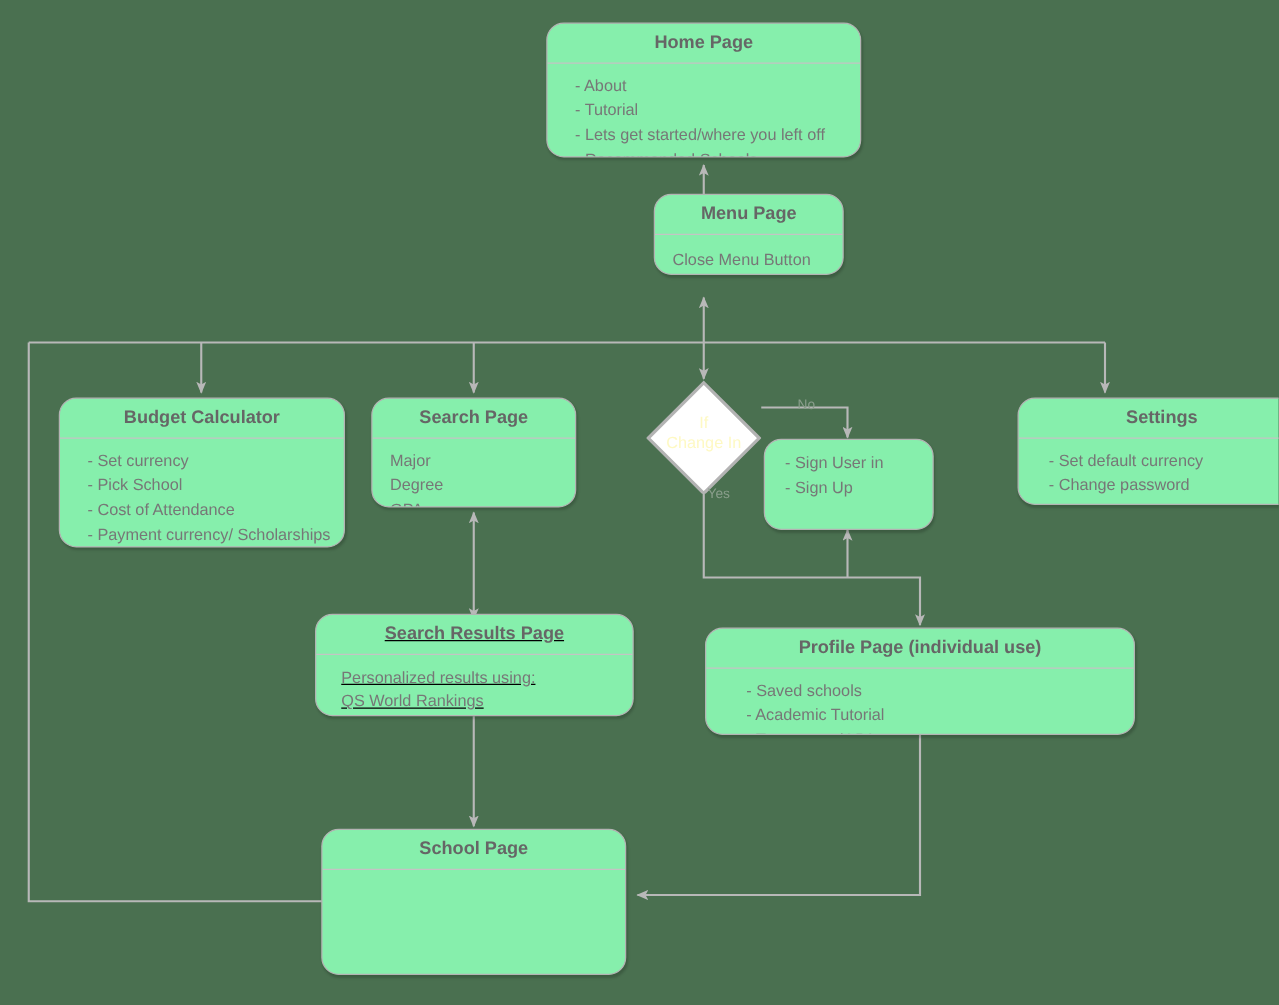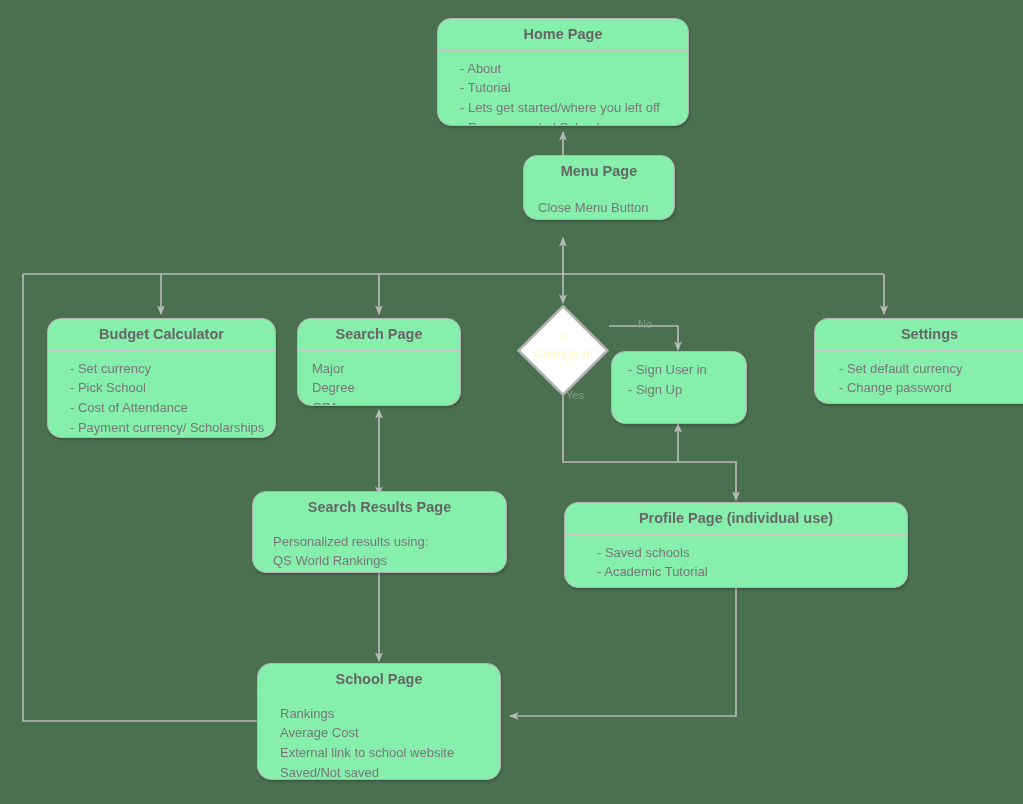--- a/index.html
+++ b/index.html
@@ -182,44 +182,38 @@
   </div>
 
   <div class="node" style="left:814px; top:318px; width:231px; height:86px;">
     <div class="node-title">Settings</div>
     <div class="node-body indent" style="padding-left:24px;">
       <div class="line">- Set default currency</div>
       <div class="line">- Change password</div>
     </div>
   </div>
 
-  <div class="node" style="left:252px; top:491px; width:255px; height:82px;">
+  <div class="node" style="left:252px; top:491px; width:255px; height:82px;text-decoration:underline;">
     <div class="node-title">Search Results Page</div>
     <div class="node-body" style="padding-left:20px;">
       <div class="line">Personalized results using:</div>
       <div class="line">QS World Rankings</div>
       <div class="line">US News Rankings</div>
     </div>
   </div>
 
   <div class="node" style="left:564px; top:502px; width:344px; height:86px;">
     <div class="node-title">Profile Page (individual use)</div>
     <div class="node-body indent" style="padding-left:32px;">
       <div class="line">- Saved schools</div>
       <div class="line">- Academic Tutorial</div>
       <div class="line">- Test scores/GPA</div>
     </div>
   </div>
 
   <div class="node" style="left:257px; top:663px; width:244px; height:117px;">
     <div class="node-title">School Page</div>
-    <div class="node-body" style="padding-left:22px;">
-      <div class="line">Rankings</div>
-      <div class="line">Average Cost</div>
-      <div class="line">External link to school website</div>
-      <div class="line">Saved/Not saved</div>
-    </div>
   </div>
 
   <div class="edge-label" style="left:638px; top:318px;text-align:right;">No</div>
   <div class="edge-label" style="left:551px; top:389px;margin-left:15px;">Yes</div>
 
 </div>
 
 </body></html>

